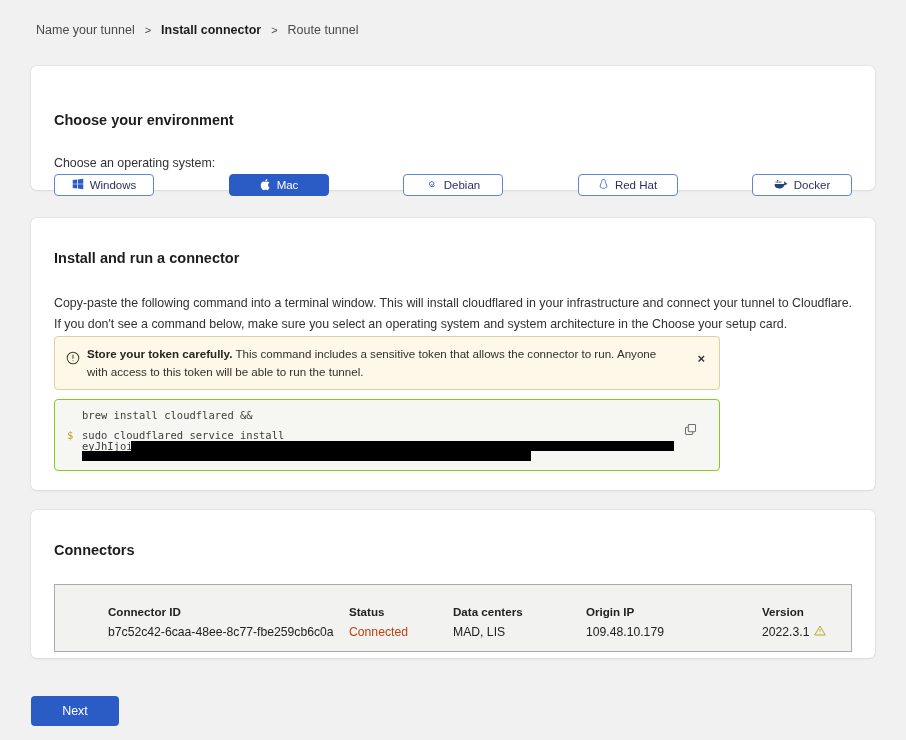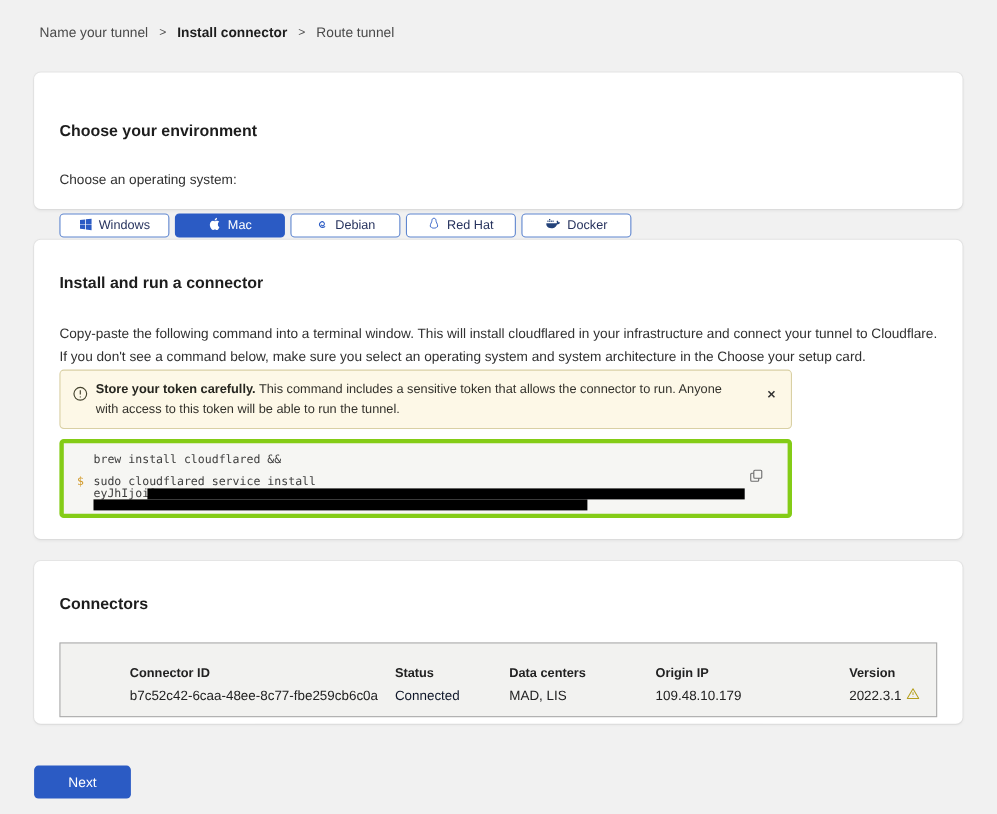--- a/index.html
+++ b/index.html
@@ -13,59 +13,59 @@
   .crumb.active { color:#1d1d1d; font-weight:bold; }
   .crumb-sep { color:#4a4a4a; font-size:11px; }
 
   
   .card { position:absolute; left:31px; width:844px; background:#fff; border-radius:6px;
           box-shadow:0 0 0 1px rgba(0,0,0,0.04), 0 1px 3px rgba(0,0,0,0.06); }
   .card h2 { font-size:14.5px; font-weight:bold; color:#1d1d1d; }
 
   .card-env { top:66px; height:124px; padding:46px 23px 0; }
   .os-label { margin-top:28px; font-size:12.4px; color:#313131; }
-  .os-row { margin-top:24px; display:flex; gap:5px; }
+  .os-row { margin-top:4px; display:flex; gap:5px;justify-content:space-between; }
   .os-btn { width:100px; height:22px; display:flex; align-items:center; justify-content:center; gap:6px;
             background:#fff; border:1px solid #5f86cf; border-radius:4px; font-size:11.5px; color:#27335e;
             font-family:"Liberation Sans", sans-serif; cursor:pointer; }
   .os-btn.selected { background:#2b5bc4; border-color:#2b5bc4; color:#fff; }
   .os-btn svg { flex:none; }
 
   .card-install { top:218px; height:272px; padding:32px 23px 0; }
   .install-desc { margin-top:27px; font-size:12.4px; line-height:1.72; color:#313131; }
 
   .banner { width:666px; min-height:48px; background:#fdf8e7; border:1px solid #d9d0a4;
             border-radius:4px; display:flex; align-items:flex-start; padding:8px 12px 8px 11px; position:relative; }
   .banner-icon { margin-top:6px; flex:none; }
   .banner-text { margin-left:7px; font-size:11.6px; line-height:1.55; color:#31302a; padding-right:34px; }
   .banner-text b { color:#262620; }
   .banner-close { position:absolute; right:14px; top:15px; border:none; background:none; font-size:13px; font-weight:bold;
                   color:#333; cursor:pointer; line-height:1; font-family:"Liberation Sans", sans-serif; }
 
-  .codeblock { margin-top:9px; width:666px; height:72px; background:#f6f6f3; border:4px solid #84cc16;
+  .codeblock { margin-top:9px; width:666px; height:72px; background:#f6f6f3; border:1px solid #84cc16;
                border-radius:4px; position:relative; font-family:"DejaVu Sans Mono", monospace; font-size:10.5px; color:#3d3d3d; }
   .code-line1 { position:absolute; top:9px;  left:27px; white-space:pre; }
   .code-prompt { position:absolute; top:29px; left:12px; color:#d29a2a; }
   .code-line2 { position:absolute; top:29px; left:27px; white-space:pre; }
   .code-line3 { position:absolute; top:40px; left:27px; white-space:pre; display:flex; align-items:center; }
   .redact-1 { display:inline-block; width:543px; height:10px; background:#000; margin-left:-8px; }
   .redact-2 { position:absolute; top:51px; left:27px; width:449px; height:10px; background:#000; }
   .copy-btn { position:absolute; top:21px; right:20px; background:none; border:none; cursor:pointer; padding:2px; }
 
   .card-connectors { top:510px; height:148px; padding:32px 23px 0; }
   .conn-table { margin-top:26px; width:798px; height:68px; background:#f2f2f0; border:1px solid #ababab; }
   .t-row { display:flex; }
   .t-row.head { padding-top:20px; font-weight:bold; font-size:11.6px; color:#222; }
   .t-row.data { padding-top:7px; font-size:12.2px; color:#222; }
-  .t-c1 { width:294px; padding-left:53px;margin-left:10px; }
+  .t-c1 { width:294px; padding-left:53px; }
   .t-c2 { width:104px; }
   .t-c3 { width:105px; }
   .t-c4 { width:176px;margin-left:28px; }
   .t-c5 { flex:1; display:flex; align-items:center; gap:5px; }
-  .status-ok { color:#0f172a; }
+  .status-ok { color:#c2410c; }
 
   .next-btn { position:absolute; top:696px; left:31px; width:88px; height:30px; background:#2b5bc4; color:#fff;
               border:none; border-radius:4px; font-size:12.5px; font-family:"Liberation Sans", sans-serif; cursor:pointer; }
 </style>
 </head>
 <body>
 
 <div class="page">
 
   <nav class="breadcrumb">

